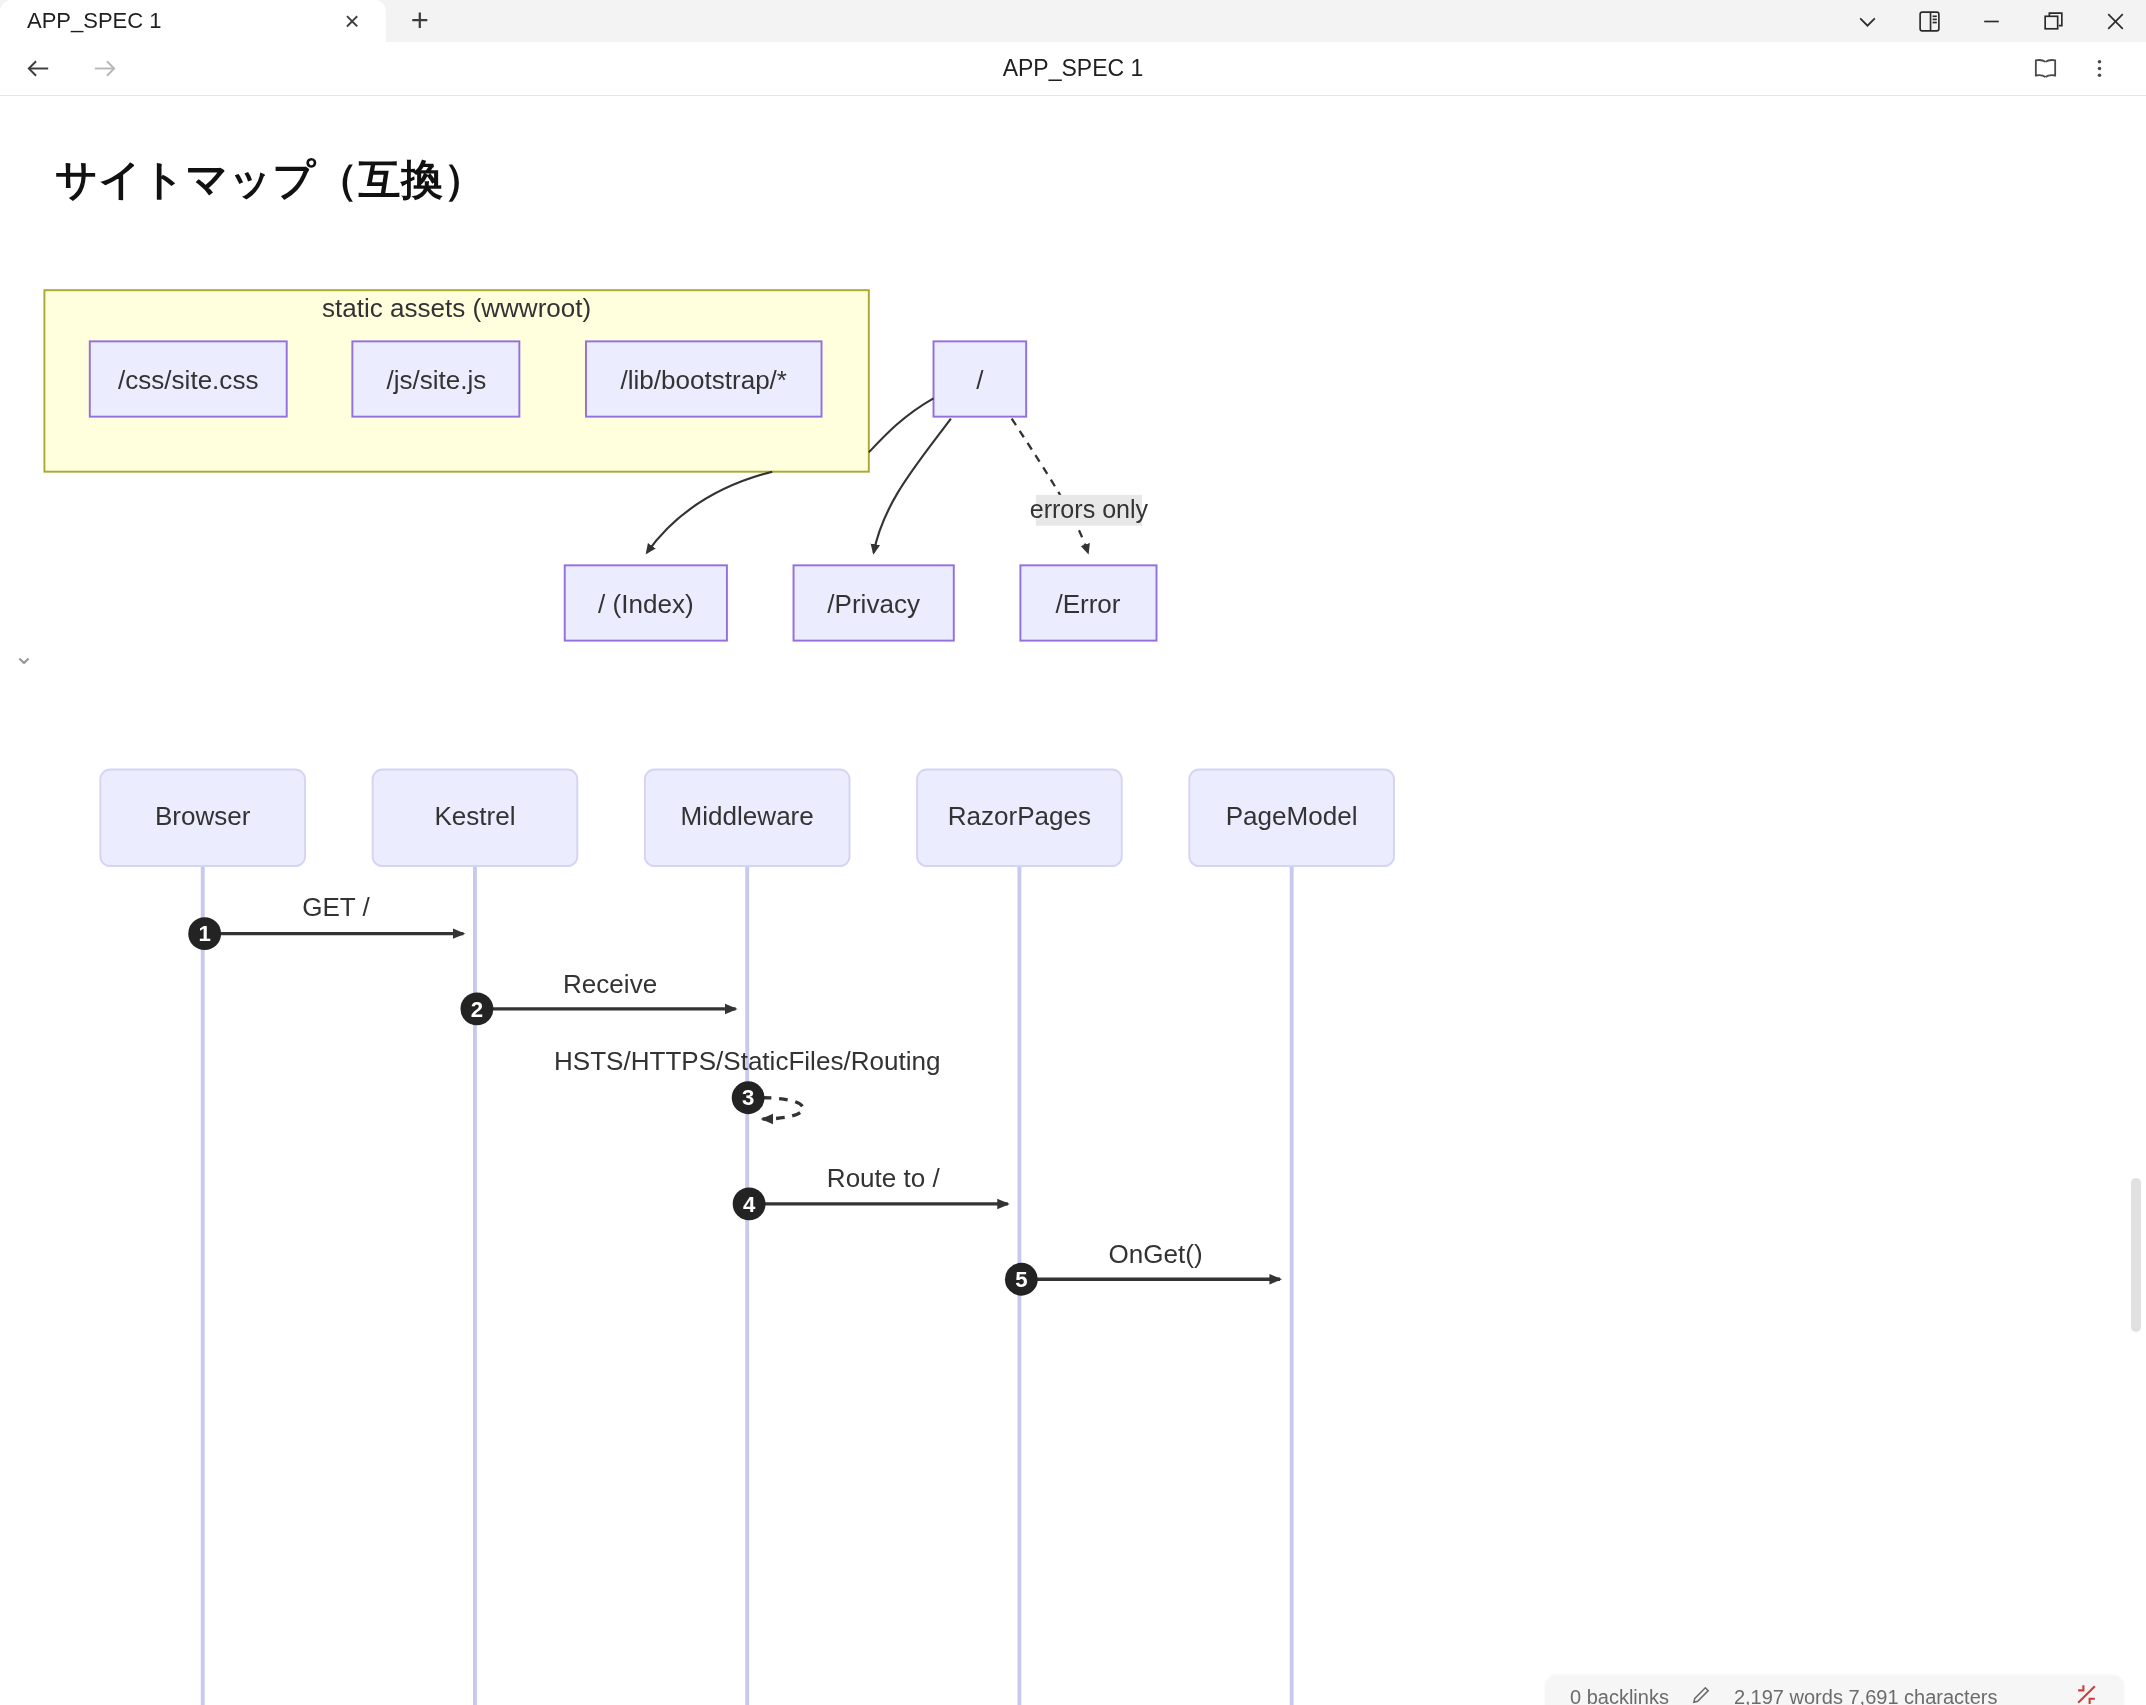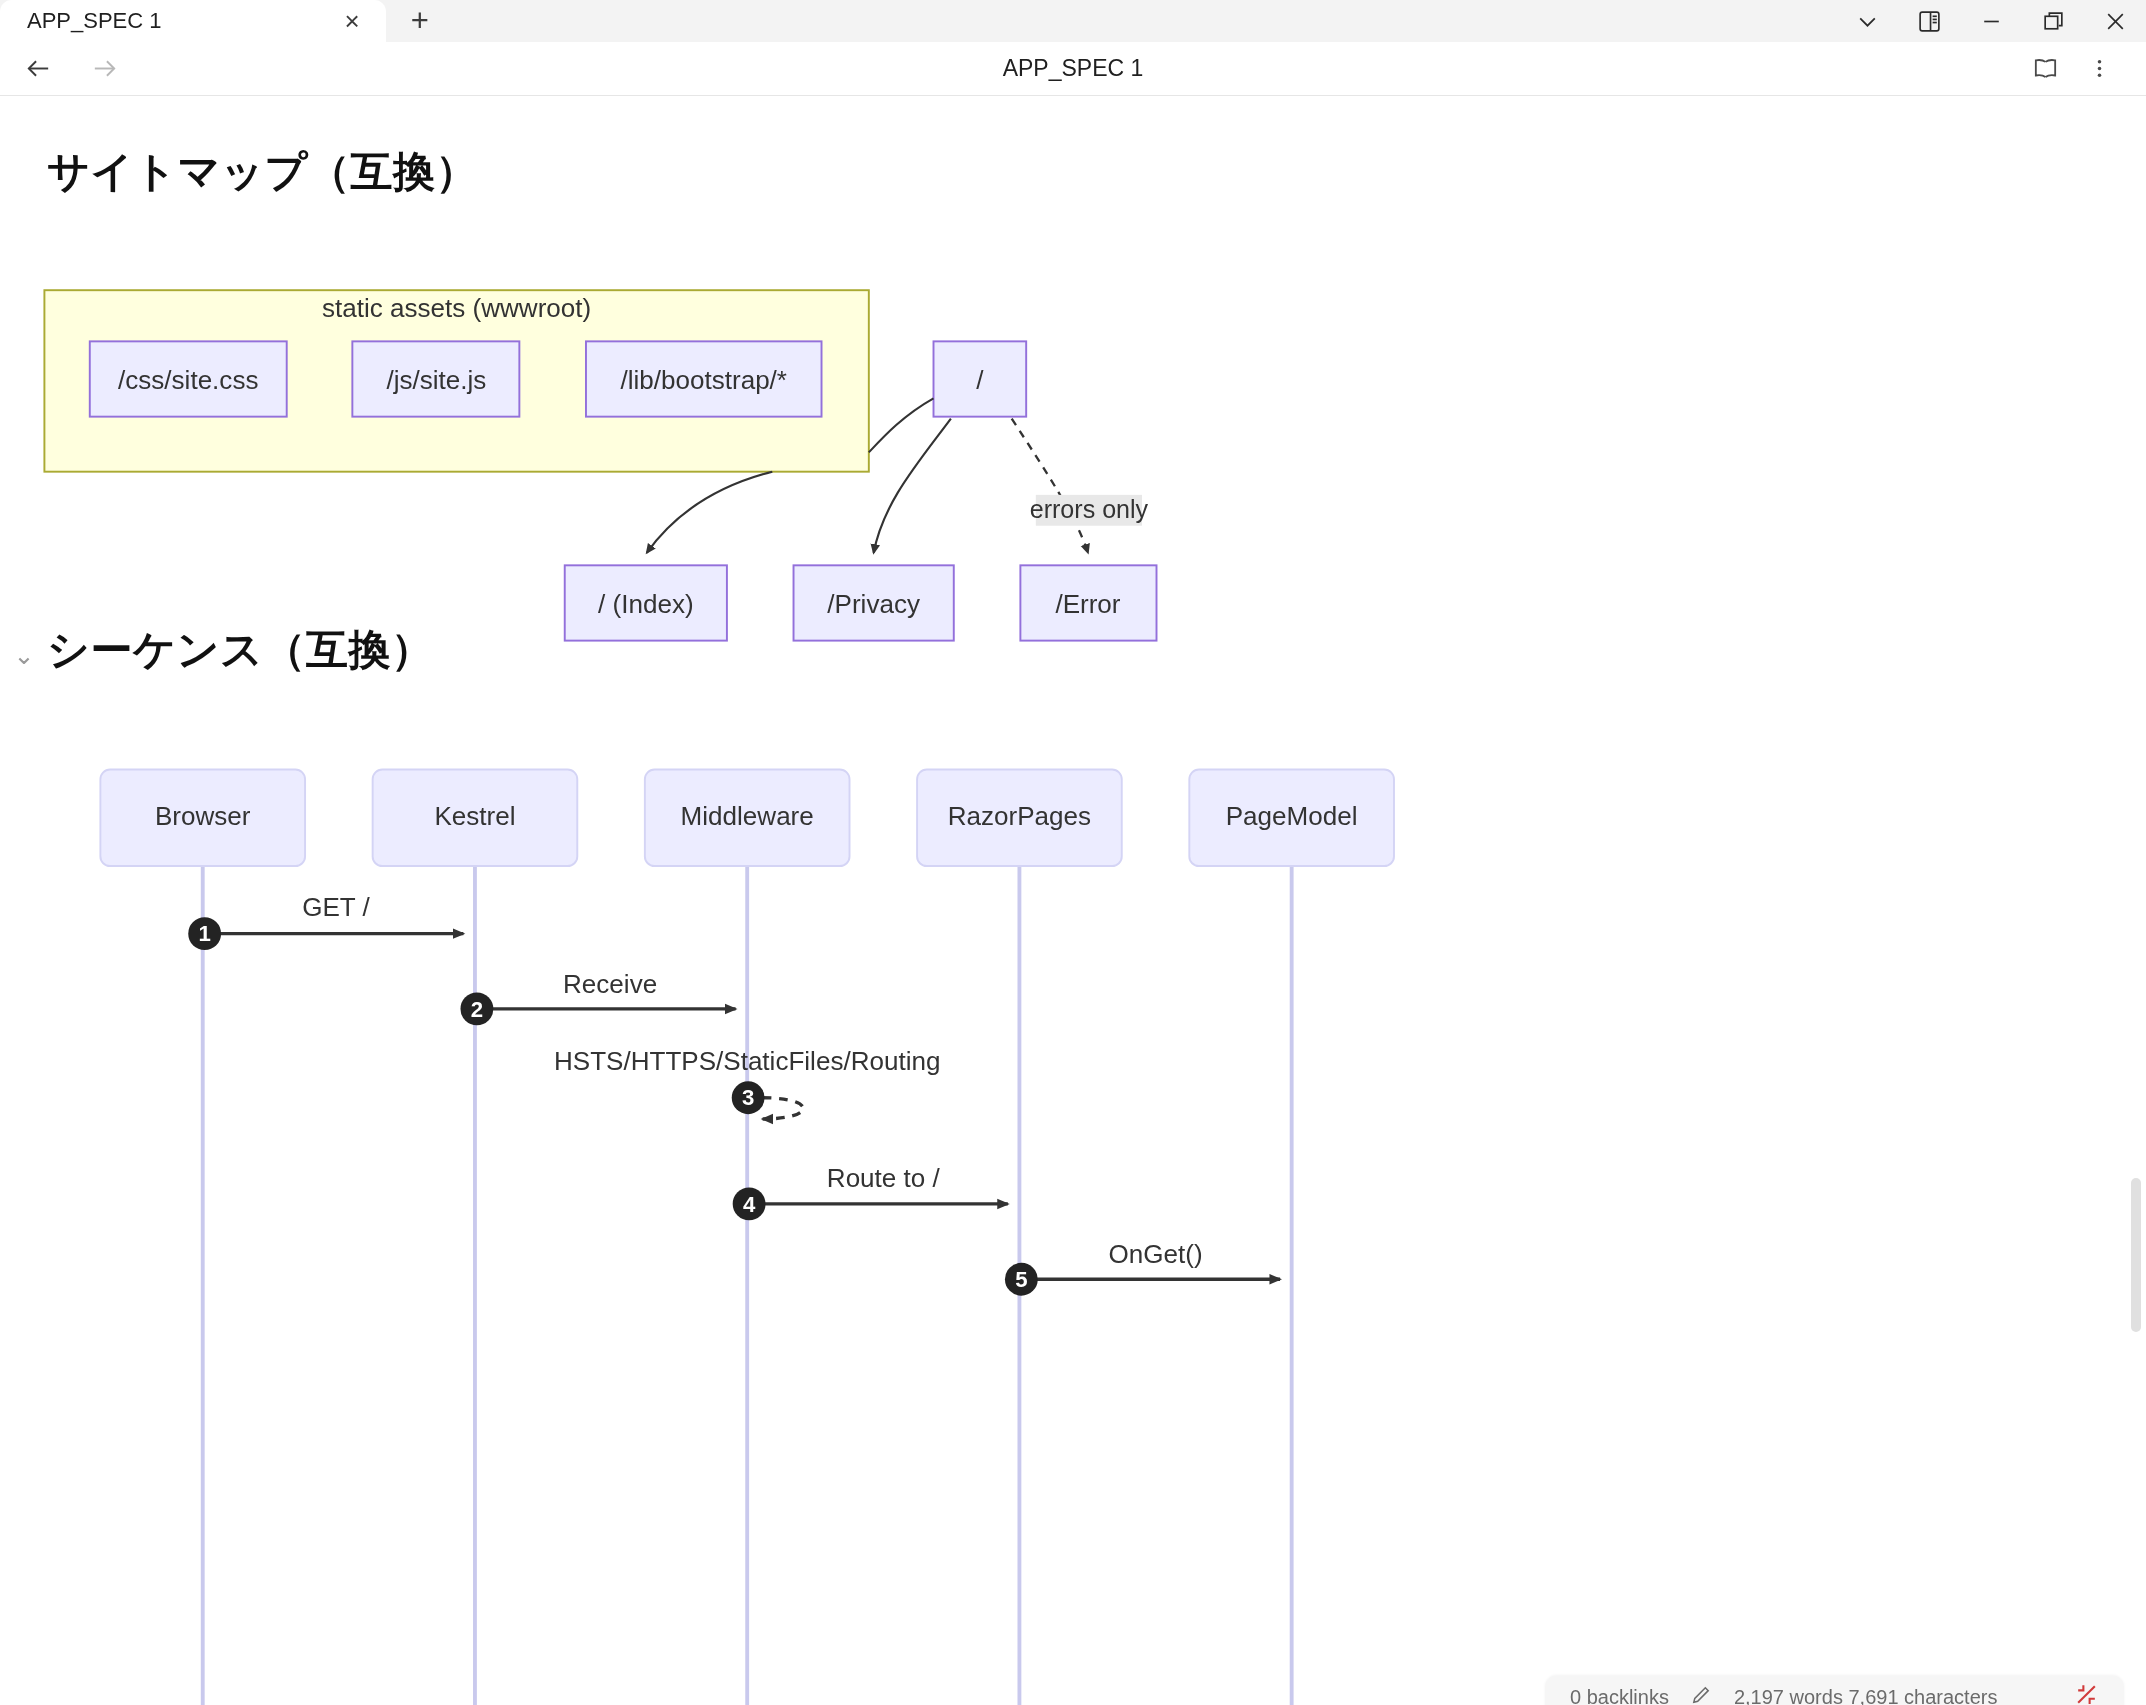--- a/index.html
+++ b/index.html
@@ -80,21 +80,21 @@
 
   
   .content {
     position: absolute; top: 97px; left: 0;
     width: 2146px; height: 1609px;
     background: #ffffff;
     overflow: hidden;
   }
 
   h2.section {
-    margin: 8px;
+    margin: 16px;
     position: absolute;
     font-size: 42px;
     font-weight: 700;
     color: #111111;
     letter-spacing: 0.5px;
     white-space: nowrap;
   }
   .collapse-chev {
     position: absolute;
     color: #9a9a9a;
@@ -238,21 +238,20 @@
     </div>
   </div>
 </div>
 
 <div class="content">
 
   <span class="collapse-chev" style="left:13.5px; top:546px;">⌄</span>
 
   <h2 class="section" style="left:39px; top:39px;">サイトマップ（互換）</h2>
 
-  <h2 class="section" style="left:39px; top:517px;">シーケンス（互換）</h2>
 
   <svg class="diagram" width="2146" height="502" style="top:87px;" viewBox="0 0 2223 520">
     <defs>
       <marker id="arrowSolid" markerWidth="12" markerHeight="12" refX="9" refY="5" orient="auto" markerUnits="userSpaceOnUse">
         <path d="M0,0 L11,5 L0,10 z" fill="#333333"></path>
       </marker>
       <marker id="arrowDash" markerWidth="12" markerHeight="12" refX="9" refY="5" orient="auto" markerUnits="userSpaceOnUse">
         <path d="M0,0 L11,5 L0,10 z" fill="#333333"></path>
       </marker>
     </defs>

